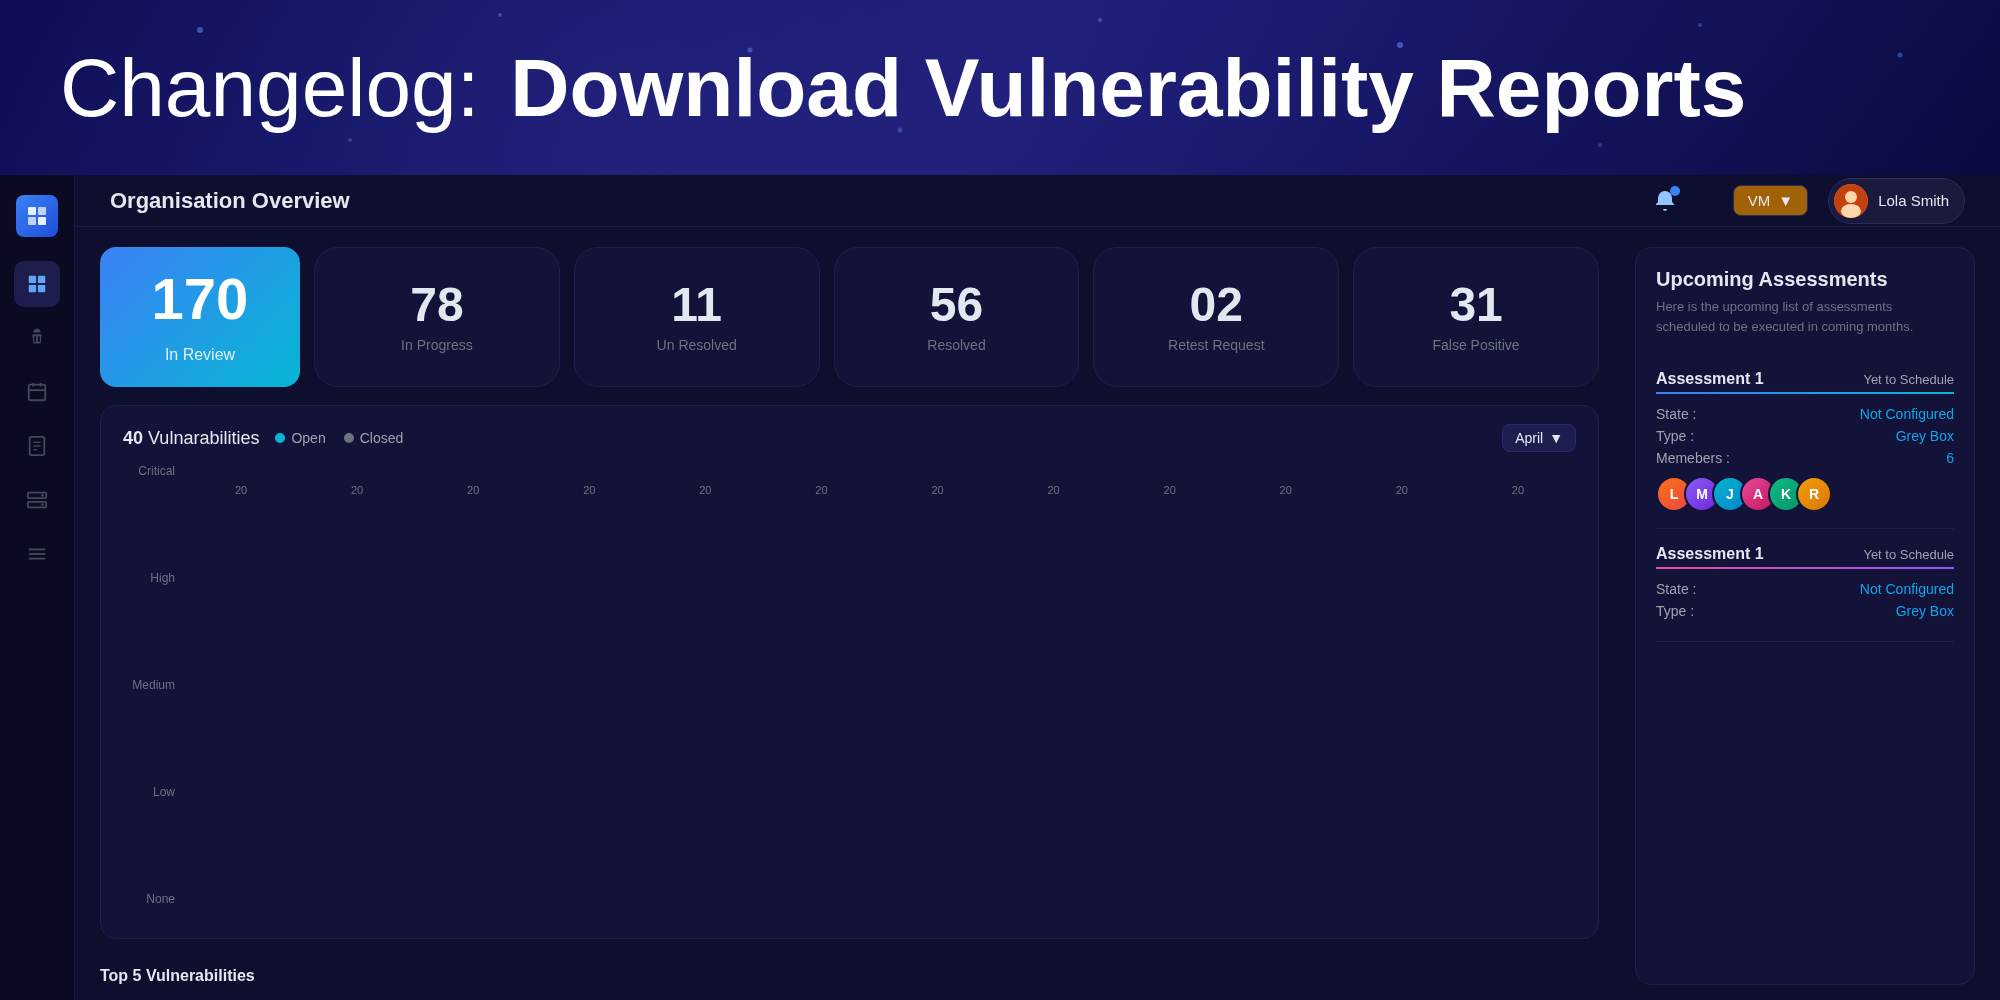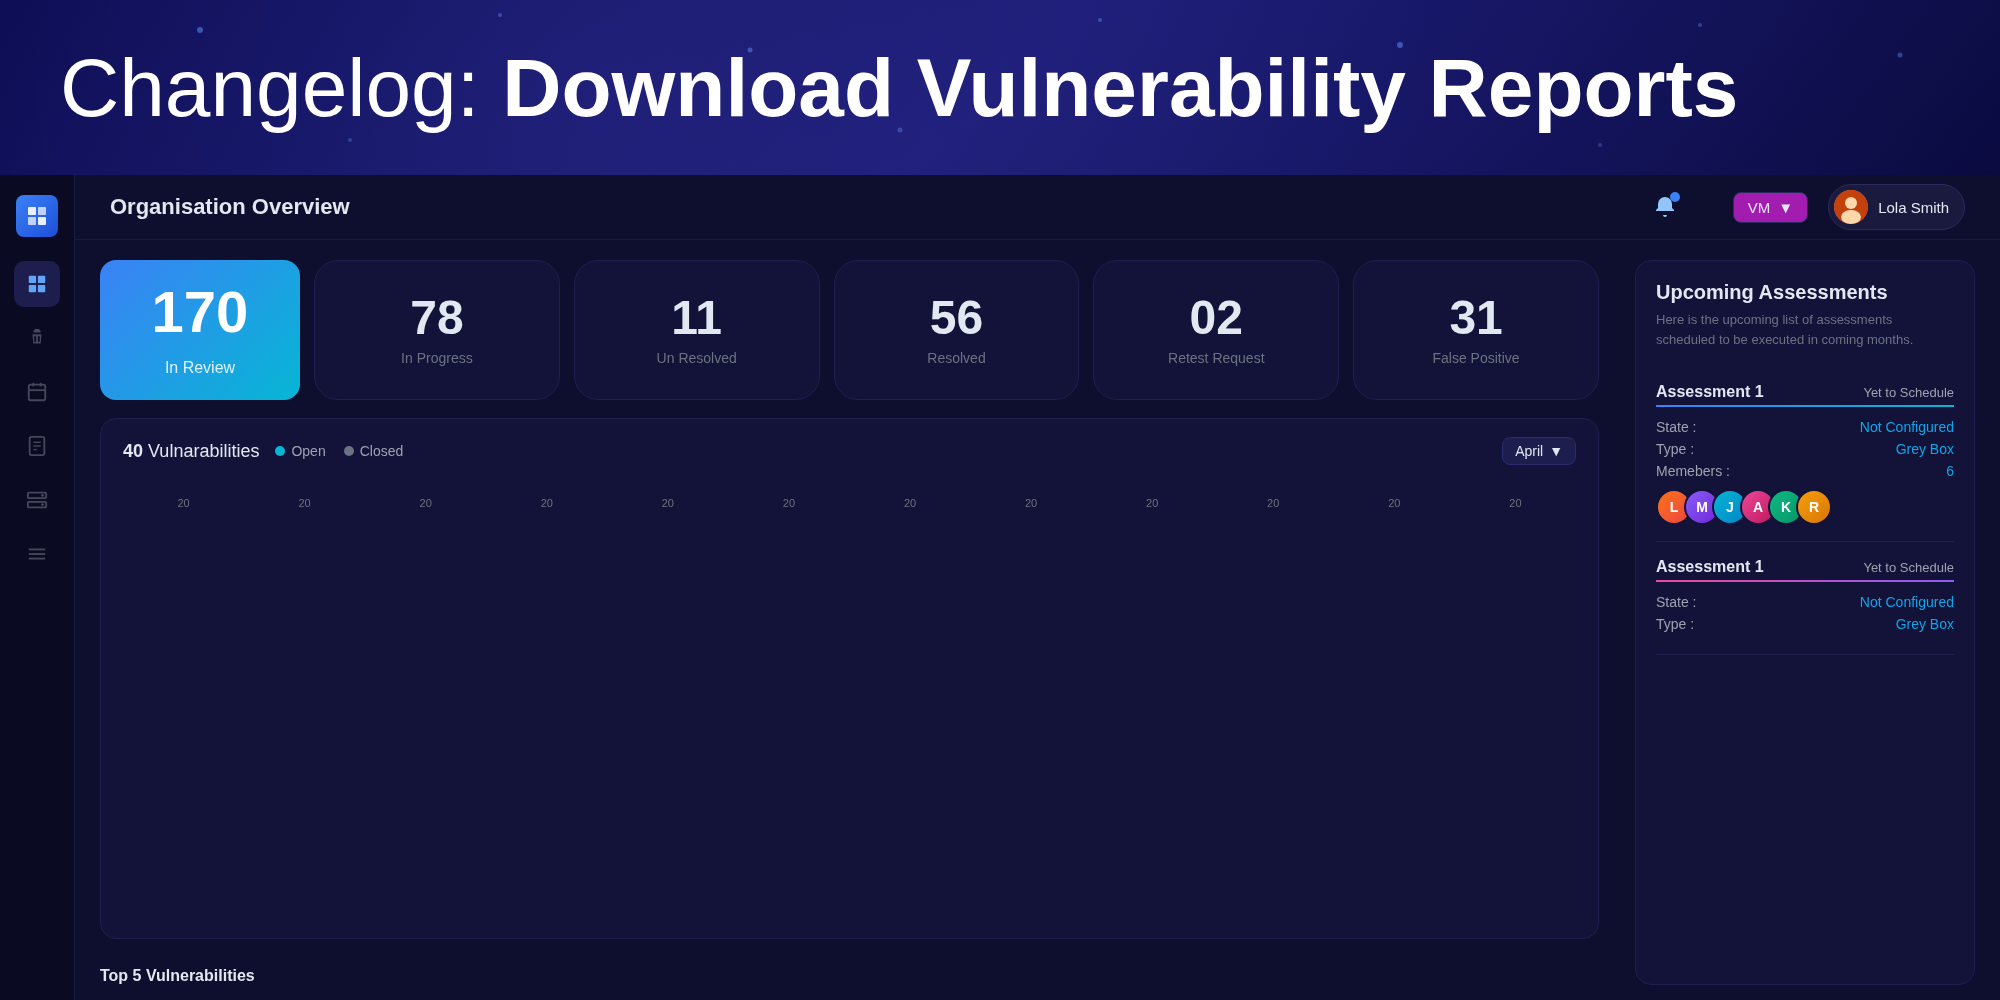--- a/index.html
+++ b/index.html
@@ -31,20 +31,21 @@
     }
     .banner-title {
       font-size: 82px;
       color: #fff;
       font-weight: 400;
       position: relative;
       z-index: 1;
     }
     .banner-title strong {
       font-weight: 800;
+      margin-left: 8px;
     }
 
     
     .main-layout {
       display: flex;
       width: 100%;
       height: 825px;
       background: #0e0e2e;
     }
 
@@ -91,21 +92,21 @@
     
     .content {
       flex: 1;
       display: flex;
       flex-direction: column;
       overflow: hidden;
     }
 
     
     .header {
-      height: 65px;
+      height: 52px;
       background: #0e0e2e;
       border-bottom: 1px solid #1a1a40;
       display: flex;
       align-items: center;
       padding: 0 35px;
       justify-content: space-between;
     }
     .header-title {
       font-size: 22px;
       color: #e2e8f0;
@@ -130,21 +131,21 @@
     .notif-badge {
       position: absolute;
       top: 4px;
       right: 4px;
       width: 10px;
       height: 10px;
       background: #3b82f6;
       border-radius: 50%;
     }
     .vm-dropdown {
-      background: #a21caf;
+      background: #a16207;
       border: 1px solid #2a2a5e;
       border-radius: 8px;
       padding: 6px 14px;
       color: #e2e8f0;
       font-size: 15px;
       display: flex;
       align-items: center;
       gap: 8px;
       cursor: pointer;
       margin-left: 29px;
@@ -606,20 +607,27 @@
               </div>
             </div>
             <div class="month-select">
               <span>April</span>
               <span>▼</span>
             </div>
           </div>
 
           <div style="display:flex;flex:1;gap:0;">
 
+            <div class="chart-y-axis">
+              <div class="chart-y-label">Critical</div>
+              <div class="chart-y-label">High</div>
+              <div class="chart-y-label">Medium</div>
+              <div class="chart-y-label">Low</div>
+              <div class="chart-y-label">None</div>
+            </div>
 
             <div style="flex:1;position:relative;">
               <div class="chart-bars-area" id="chart-bars">
 
               <div class="bar-group">
                     <div class="bar open-bar" style="height: 75%; width: 14px;"></div>
                     <div class="bar closed-bar" style="height: 30%; width: 14px;"></div>
                   </div>
                   <div class="bar-group">
                     <div class="bar open-bar" style="height: 60%; width: 14px;"></div>

